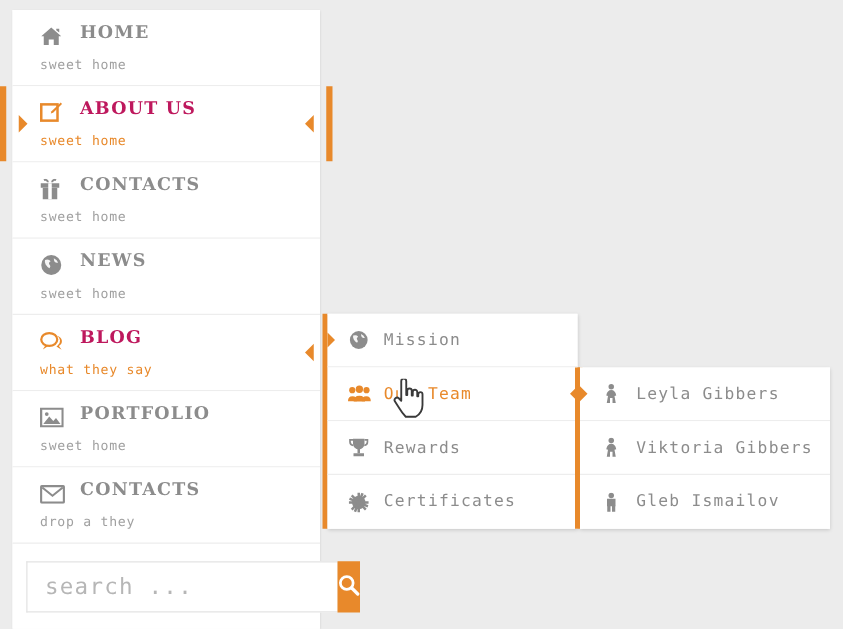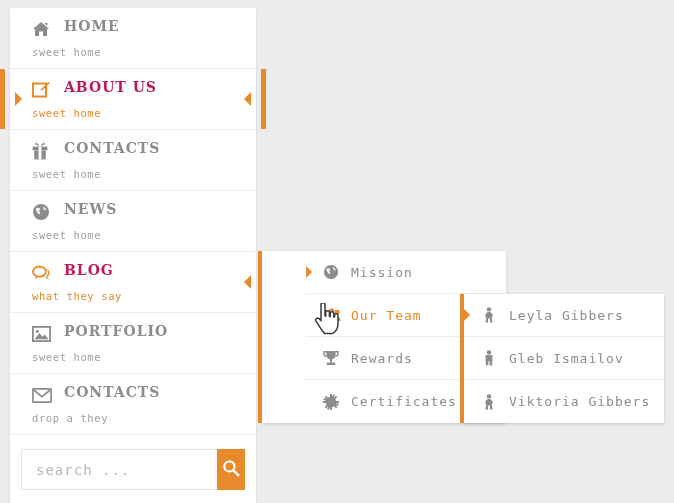--- a/index.html
+++ b/index.html
@@ -101,21 +101,21 @@
   #search-input {
     flex: 1;
     height: 41px;
     box-sizing: border-box;
     border: 1px solid #e4e4e4;
     border-right: none;
     outline: none;
     background: #fff;
     padding-left: 14px;
     font-family: "DejaVu Sans Mono", "Liberation Mono", monospace;
-    font-size: 14px;
+    font-size: 18px;
     letter-spacing: 1px;
     color: #8f8f8f;
   }
   #search-input::placeholder { color: #b6b6b6; }
   #search-button {
     width: 41px;
     height: 41px;
     border: none;
     background: #e8892b;
     cursor: pointer;
@@ -124,21 +124,21 @@
     justify-content: center;
     padding: 0;
   }
 
   
   .submenu {
     position: absolute;
     background: #ffffff;
     box-shadow: 0 1px 3px rgba(0,0,0,0.16);
   }
-  #submenu-level2 { left: 262px; top: 251px; width: 200px; padding-left: 44px; }
+  #submenu-level2 { left: 262px; top: 251px; width: 200px; }
   #submenu-level3 { left: 464px; top: 294px; width: 200px; }
 
   .sub-item {
     position: relative;
     height: 43px;
     box-sizing: border-box;
     border-bottom: 1px solid #ededed;
     display: flex;
     align-items: center;
     padding-left: 15px;
@@ -394,36 +394,36 @@
         <path d="M6 5.0 q3.2 0 4.0 4.4 L8.6 9.8 L9.6 15.4 L7.0 15.4 L7.0 11.4 L5.0 11.4 L5.0 15.4 L2.4 15.4 L3.4 9.8 L2.0 9.4 q0.8 -4.4 4.0 -4.4 Z" fill="#8c8c8c"></path>
       </svg>
     </span>
     <span class="sub-label">Leyla Gibbers</span>
   </div>
 
   <div class="sub-item">
     <span class="sub-icon">
       <svg width="12" height="16" viewBox="0 0 12 16">
         <circle cx="6" cy="2.4" r="2.2" fill="#8c8c8c"></circle>
+        <path d="M6 5.0 q3.2 0 4.0 4.4 L8.6 9.8 L9.6 15.4 L7.0 15.4 L7.0 11.4 L5.0 11.4 L5.0 15.4 L2.4 15.4 L3.4 9.8 L2.0 9.4 q0.8 -4.4 4.0 -4.4 Z" fill="#8c8c8c"></path>
+      </svg>
+    </span>
+    <span class="sub-label">Viktoria Gibbers</span>
+  </div>
+
+  <div class="sub-item">
+    <span class="sub-icon">
+      <svg width="12" height="16" viewBox="0 0 12 16">
+        <circle cx="6" cy="2.4" r="2.2" fill="#8c8c8c"></circle>
         <rect x="2.6" y="5.0" width="6.8" height="6.0" fill="#8c8c8c"></rect>
         <rect x="2.8" y="10.6" width="2.6" height="4.8" fill="#8c8c8c"></rect>
         <rect x="6.6" y="10.6" width="2.6" height="4.8" fill="#8c8c8c"></rect>
       </svg>
     </span>
     <span class="sub-label">Gleb Ismailov</span>
-  </div>
-
-  <div class="sub-item">
-    <span class="sub-icon">
-      <svg width="12" height="16" viewBox="0 0 12 16">
-        <circle cx="6" cy="2.4" r="2.2" fill="#8c8c8c"></circle>
-        <path d="M6 5.0 q3.2 0 4.0 4.4 L8.6 9.8 L9.6 15.4 L7.0 15.4 L7.0 11.4 L5.0 11.4 L5.0 15.4 L2.4 15.4 L3.4 9.8 L2.0 9.4 q0.8 -4.4 4.0 -4.4 Z" fill="#8c8c8c"></path>
-      </svg>
-    </span>
-    <span class="sub-label">Viktoria Gibbers</span>
   </div>
 </div>
 
 <div id="cursor">
   <svg width="26" height="32" viewBox="0 0 26 32">
     <path d="M7.0 1.8 a2.0 2.0 0 0 1 4.0 0 L11.0 13.0 L11.8 13.0 L11.8 9.6 a1.8 1.8 0 0 1 3.6 0 L15.4 13.4 L16.2 13.4 L16.2 10.6 a1.8 1.8 0 0 1 3.6 0 L19.8 14.0 L20.6 14.0 L20.6 12.4 a1.7 1.7 0 0 1 3.4 0 L24.0 21.0 q0 6.4 -5.4 9.4 L10.6 30.4 q-2.6 -2.6 -5.4 -7.2 L2.0 18.2 a2.0 2.0 0 0 1 3.0 -2.6 L7.0 17.6 Z" fill="#ffffff" stroke="#3a3a3a" stroke-width="1.5" stroke-linejoin="round"></path>
   </svg>
 </div>
 
 </body></html>

